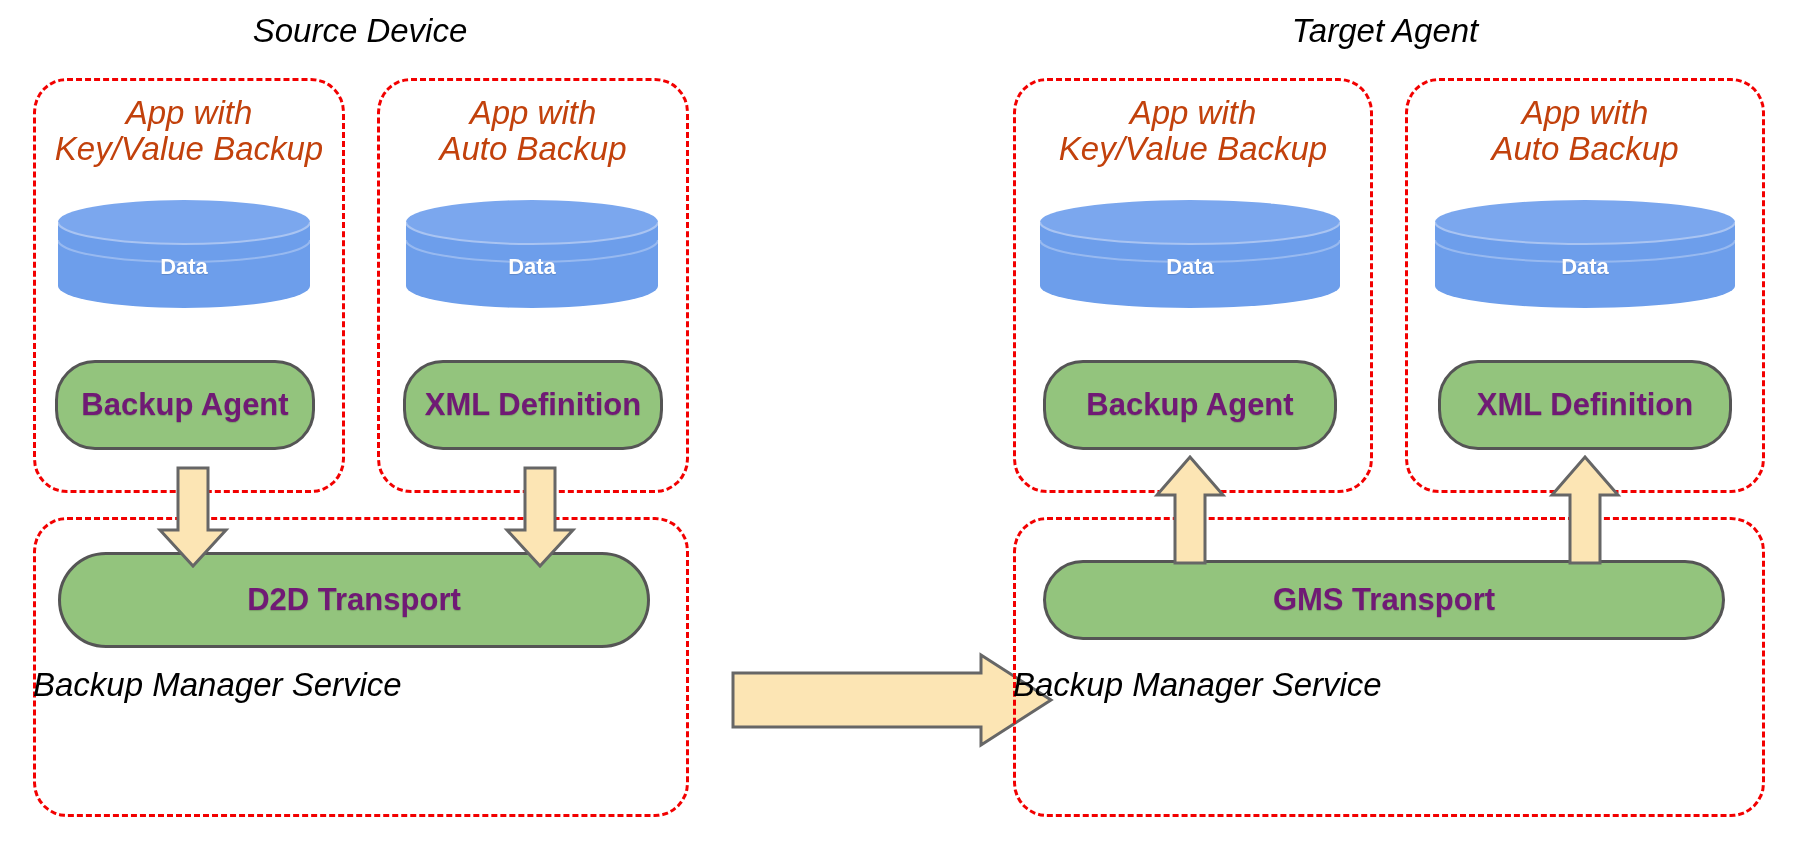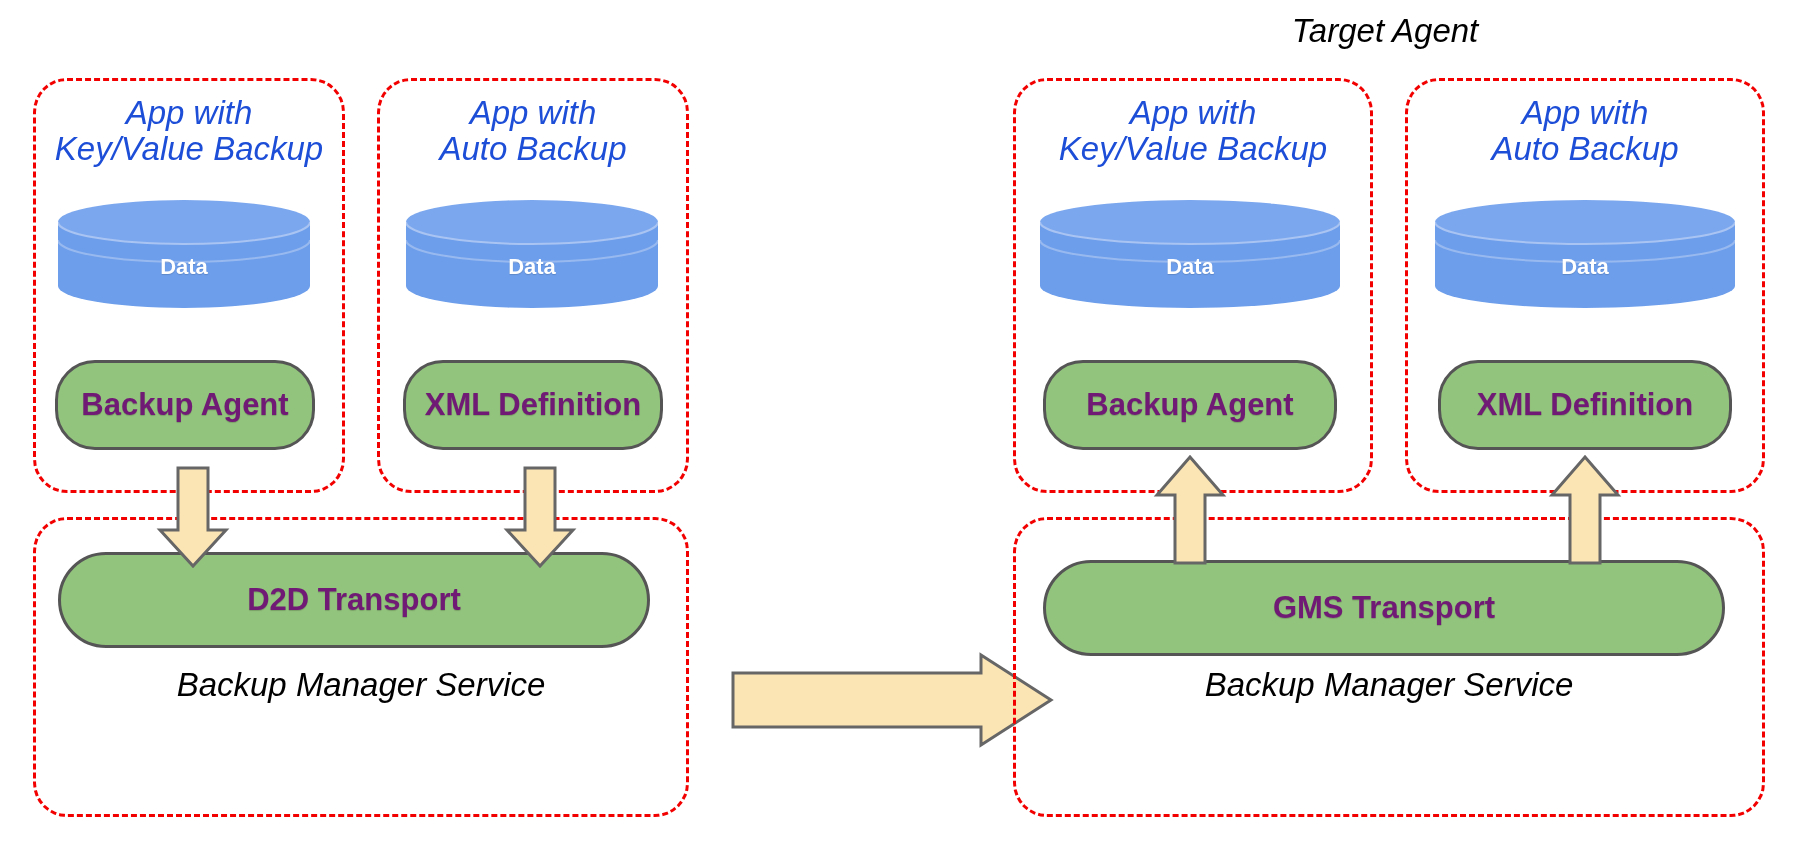--- a/index.html
+++ b/index.html
@@ -20,28 +20,28 @@
     position:absolute;
     border:3px dashed #f20000;
     border-radius:34px;
     box-sizing:border-box;
     background:transparent;
   }
 
   
   .app-label{
     position:absolute;text-align:center;
-    font-style:italic;font-size:33px;color:#1d4ed8;
+    font-style:italic;font-size:33px;color:#c2410c;
     line-height:1.08;
     white-space:pre-line;
   }
 
   
   .service-label{
-    position:absolute;text-align:center;
+    position:absolute;
     font-style:italic;font-size:33px;color:#000000;
     white-space:nowrap;line-height:1;
   }
 
   
   .cylinder{position:absolute;}
   .cylinder svg{display:block;}
   .cylinder .cyl-text{
     position:absolute;left:0;right:0;
     text-align:center;
@@ -64,20 +64,21 @@
 
   
   .arrow{position:absolute;}
   .arrow svg{display:block;overflow:visible;}
 </style>
 </head>
 <body>
 
 <div class="stage">
 
+  <div class="device-title" style="left:160px;top:14px;width:400px;">Source Device</div>
 
   <div class="dashed-box" style="left:33px;top:78px;width:312px;height:415px;"></div>
   <div class="app-label" style="left:33px;top:95px;width:312px;">App with
 Key/Value Backup</div>
 
   <div class="cylinder" style="left:58px;top:200px;width:252px;height:108px;">
     <svg width="252" height="108" viewBox="0 0 252 108">
       <path d="M0,22 L0,86 A126,22 0 0 0 252,86 L252,22 Z" fill="#6d9eeb"></path>
       <ellipse cx="126" cy="22" rx="126" ry="22" fill="#7ba7ee"></ellipse>
       <path d="M0,22 A126,22 0 0 0 252,22" fill="none" stroke="#a9c4f2" stroke-width="2"></path>
@@ -157,21 +158,21 @@
       <path d="M0,22 A150,22 0 0 0 300,22" fill="none" stroke="#a9c4f2" stroke-width="2"></path>
       <path d="M0,40 A150,22 0 0 0 300,40" fill="none" stroke="#a9c4f2" stroke-width="2" opacity=".7"></path>
     </svg>
     <div class="cyl-text" style="top:54px;">Data</div>
   </div>
 
   <div class="pill app-pill" style="left:1438px;top:360px;width:294px;height:90px;">XML Definition</div>
 
   <div class="dashed-box" style="left:1013px;top:517px;width:752px;height:300px;"></div>
 
-  <div class="pill transport-pill" style="left:1043px;top:560px;width:682px;height:96px;">GMS Transport</div>
+  <div class="pill transport-pill" style="left:1043px;top:560px;width:682px;height:80px;">GMS Transport</div>
 
   <div class="service-label" style="left:1013px;top:668px;width:752px;">Backup Manager Service</div>
 
   <div class="arrow" style="left:1155px;top:455px;width:70px;height:110px;">
     <svg width="70" height="110" viewBox="0 0 70 110">
       <path d="M35,2 L68,40 L50,40 L50,108 L20,108 L20,40 L2,40 Z" fill="#fce5b4" stroke="#666666" stroke-width="3" stroke-linejoin="miter"></path>
     </svg>
   </div>
 
   <div class="arrow" style="left:1550px;top:455px;width:70px;height:110px;">

